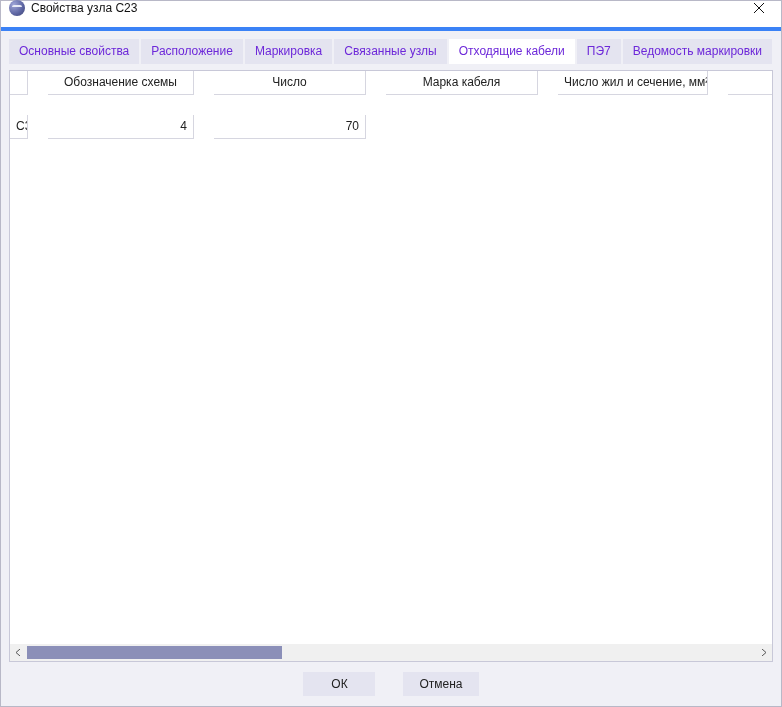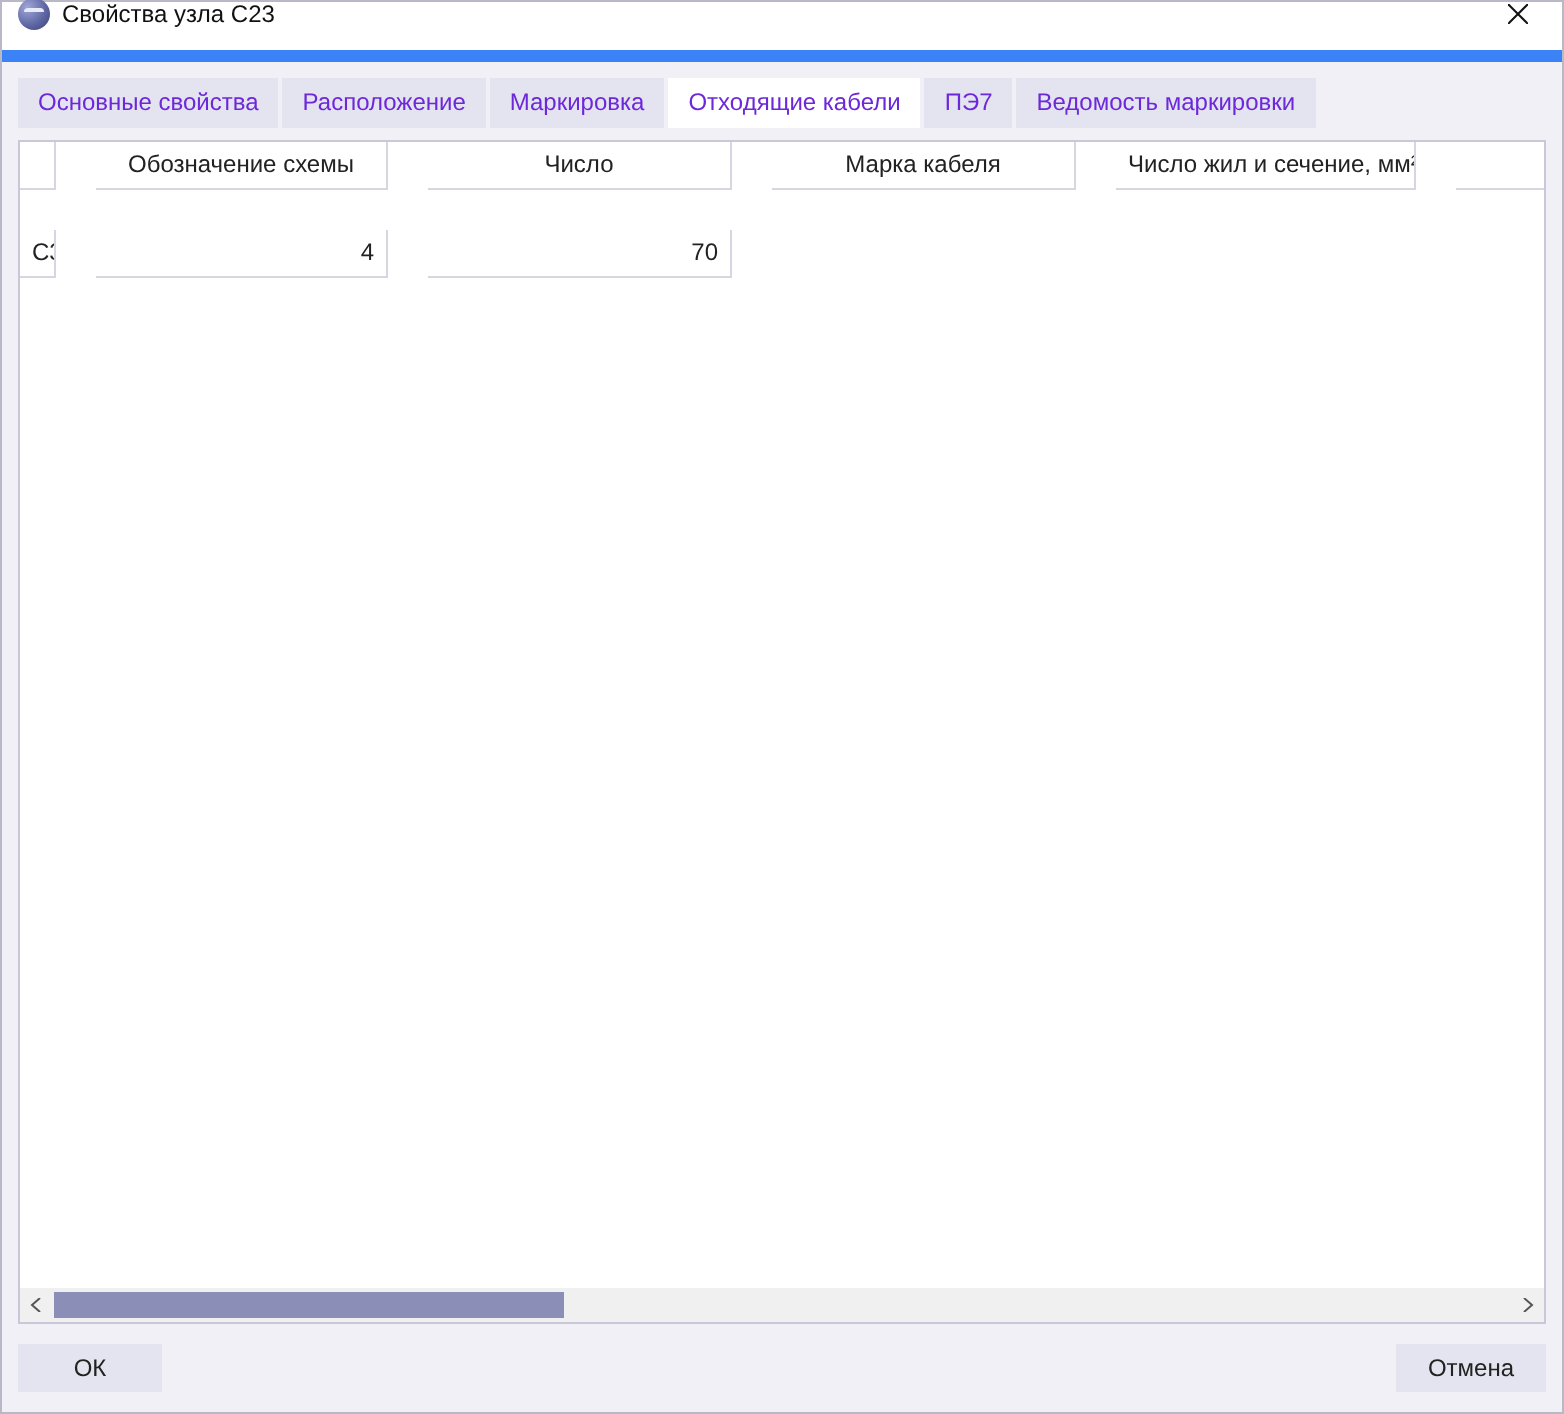--- a/index.html
+++ b/index.html
@@ -14,21 +14,21 @@
   .window {
     width: 782px; height: 707px;
     border: 1px solid #b8b8c7;
     background: #ffffff;
     display: flex; flex-direction: column;
   }
   .titlebar {
     height: 30px;
     display: flex; align-items: center;
     padding: 0 0 12px 8px;
-    border-bottom: 6px solid #3b82f6;
+    border-bottom: 4px solid #3b82f6;
     background: #ffffff;
     justify-content: flex-end;
   }
   .titlebar .icon {
     width: 16px; height: 16px;
     border-radius: 50%;
     background: radial-gradient(circle at 30% 30%, #9fa6d8 0%, #5b63a0 60%, #3d4370 100%);
     position: relative;
     margin-right: 6px;
     flex-shrink: 0;
@@ -141,21 +141,21 @@
   .hscroll .thumb {
     position: absolute;
     top: 2px; bottom: 2px;
     left: 0;
     width: 35%;
     background: #8b8fb8;
     cursor: pointer;
   }
 
   .footer {
-    display: flex; justify-content: space-between;
+    display: flex; justify-content: center;
     gap: 28px;
     padding-top: 10px;
   }
   .fbtn {
     min-width: 72px;
     padding: 5px 16px;
     text-align: center;
     background: #e4e4f0;
     color: #222;
     cursor: pointer;
@@ -177,20 +177,21 @@
       </svg>
     </div>
   </div>
 
   <div class="body">
 
     <div class="tabs">
       <div class="tab">Основные свойства</div>
       <div class="tab">Расположение</div>
       <div class="tab">Маркировка</div>
+      <div class="tab">Связанные узлы</div>
       <div class="tab active">Отходящие кабели</div>
       <div class="tab">ПЭ7</div>
       <div class="tab">Ведомость маркировки</div>
     </div>
 
     <div class="grid-wrap">
       <div class="grid">
         <div class="corner"></div>
         <div class="gh">Обозначение схемы</div>
         <div class="gh">Число</div>

